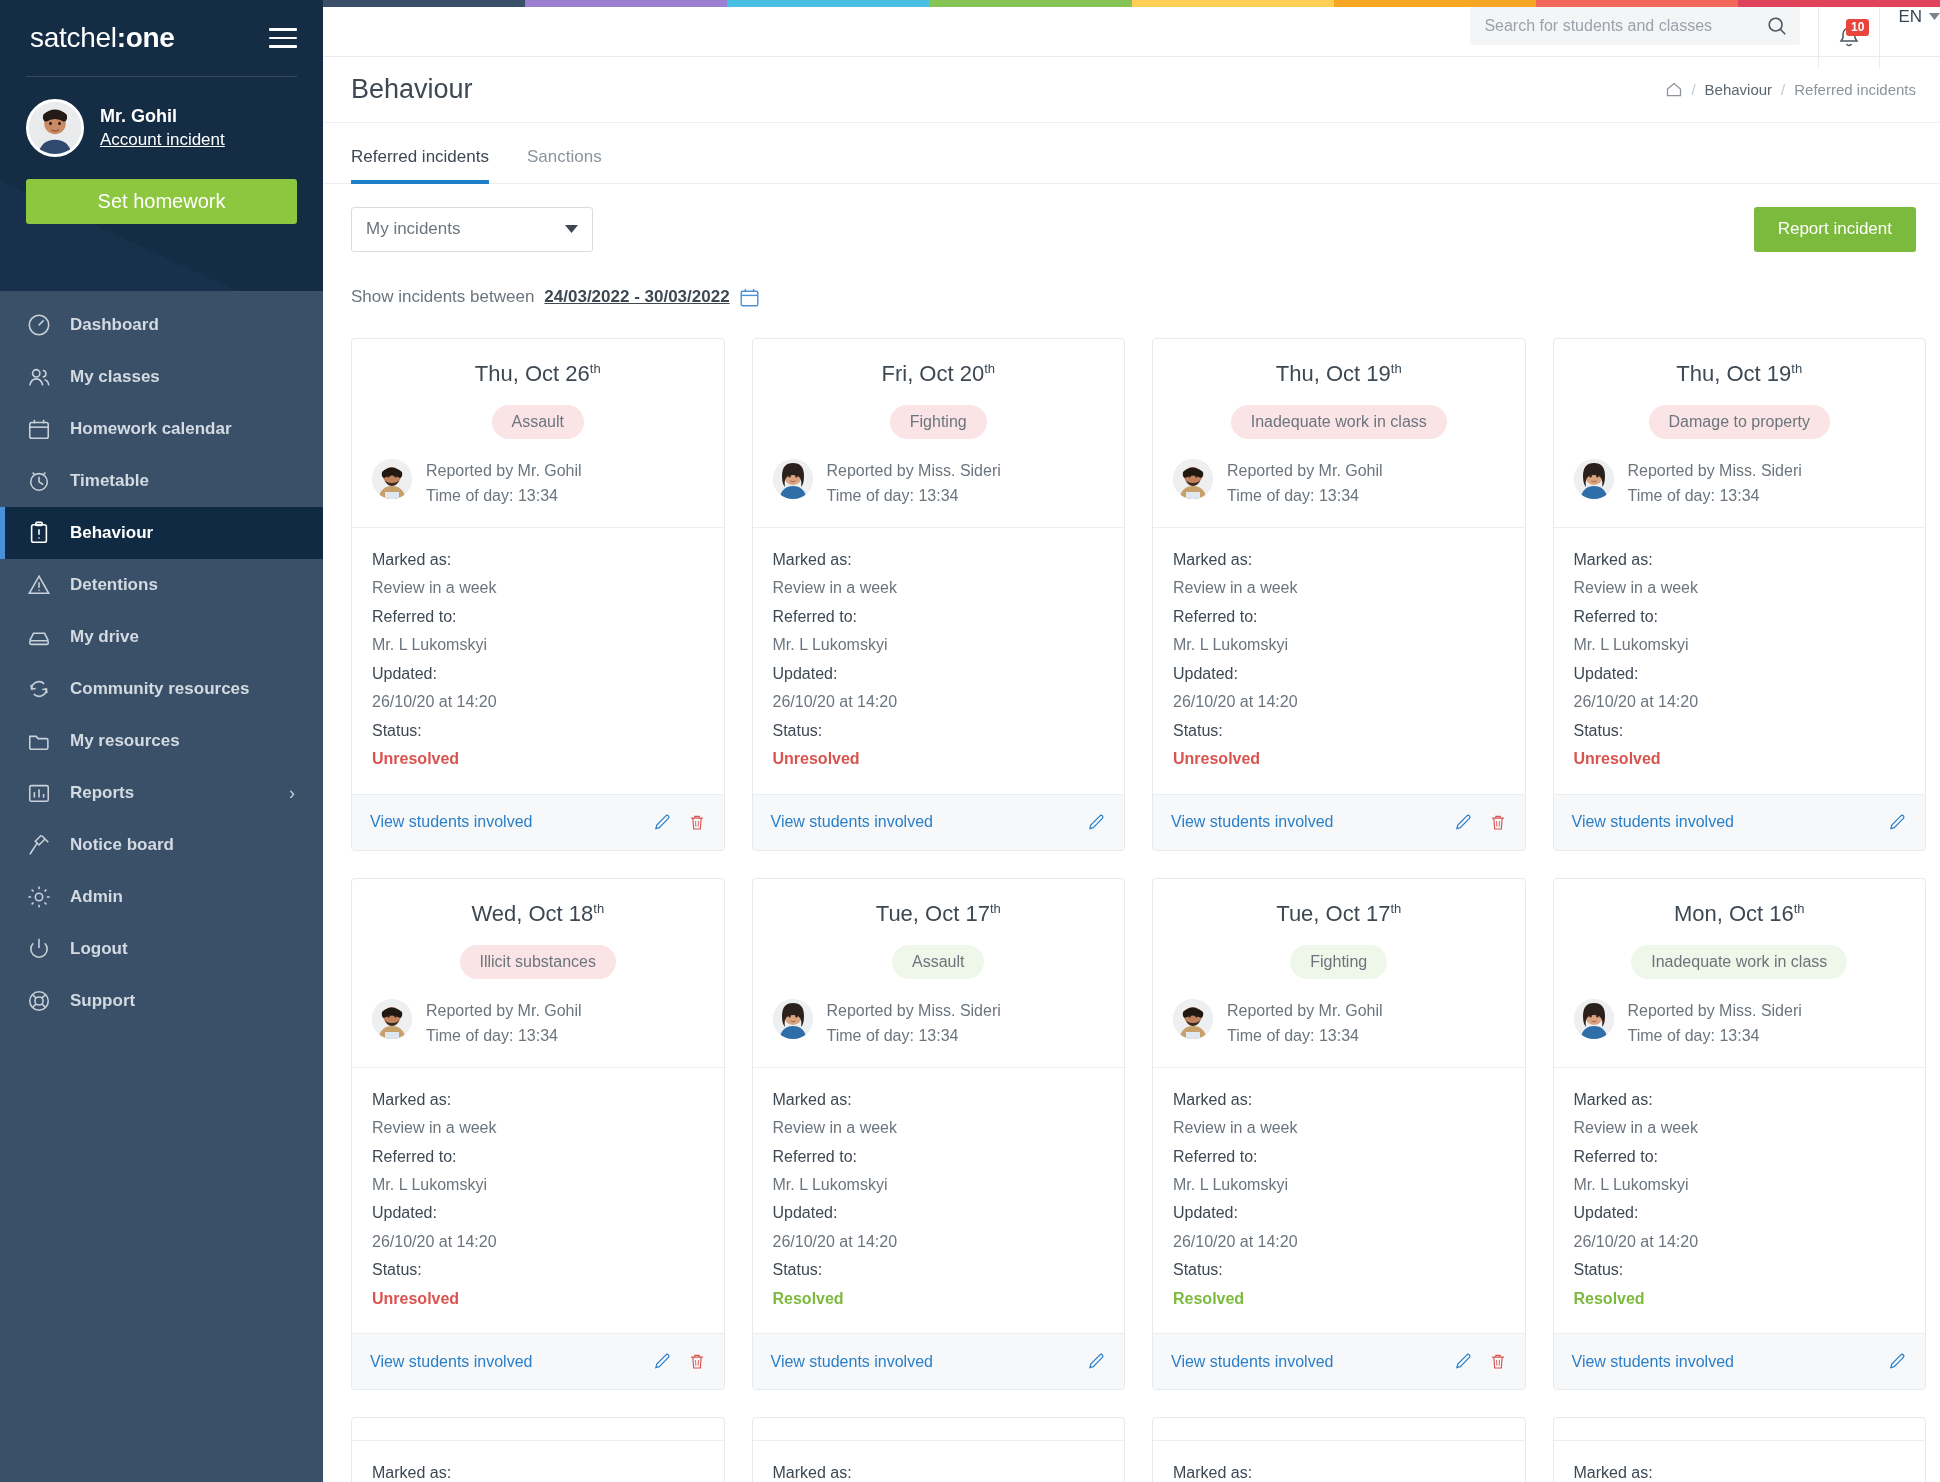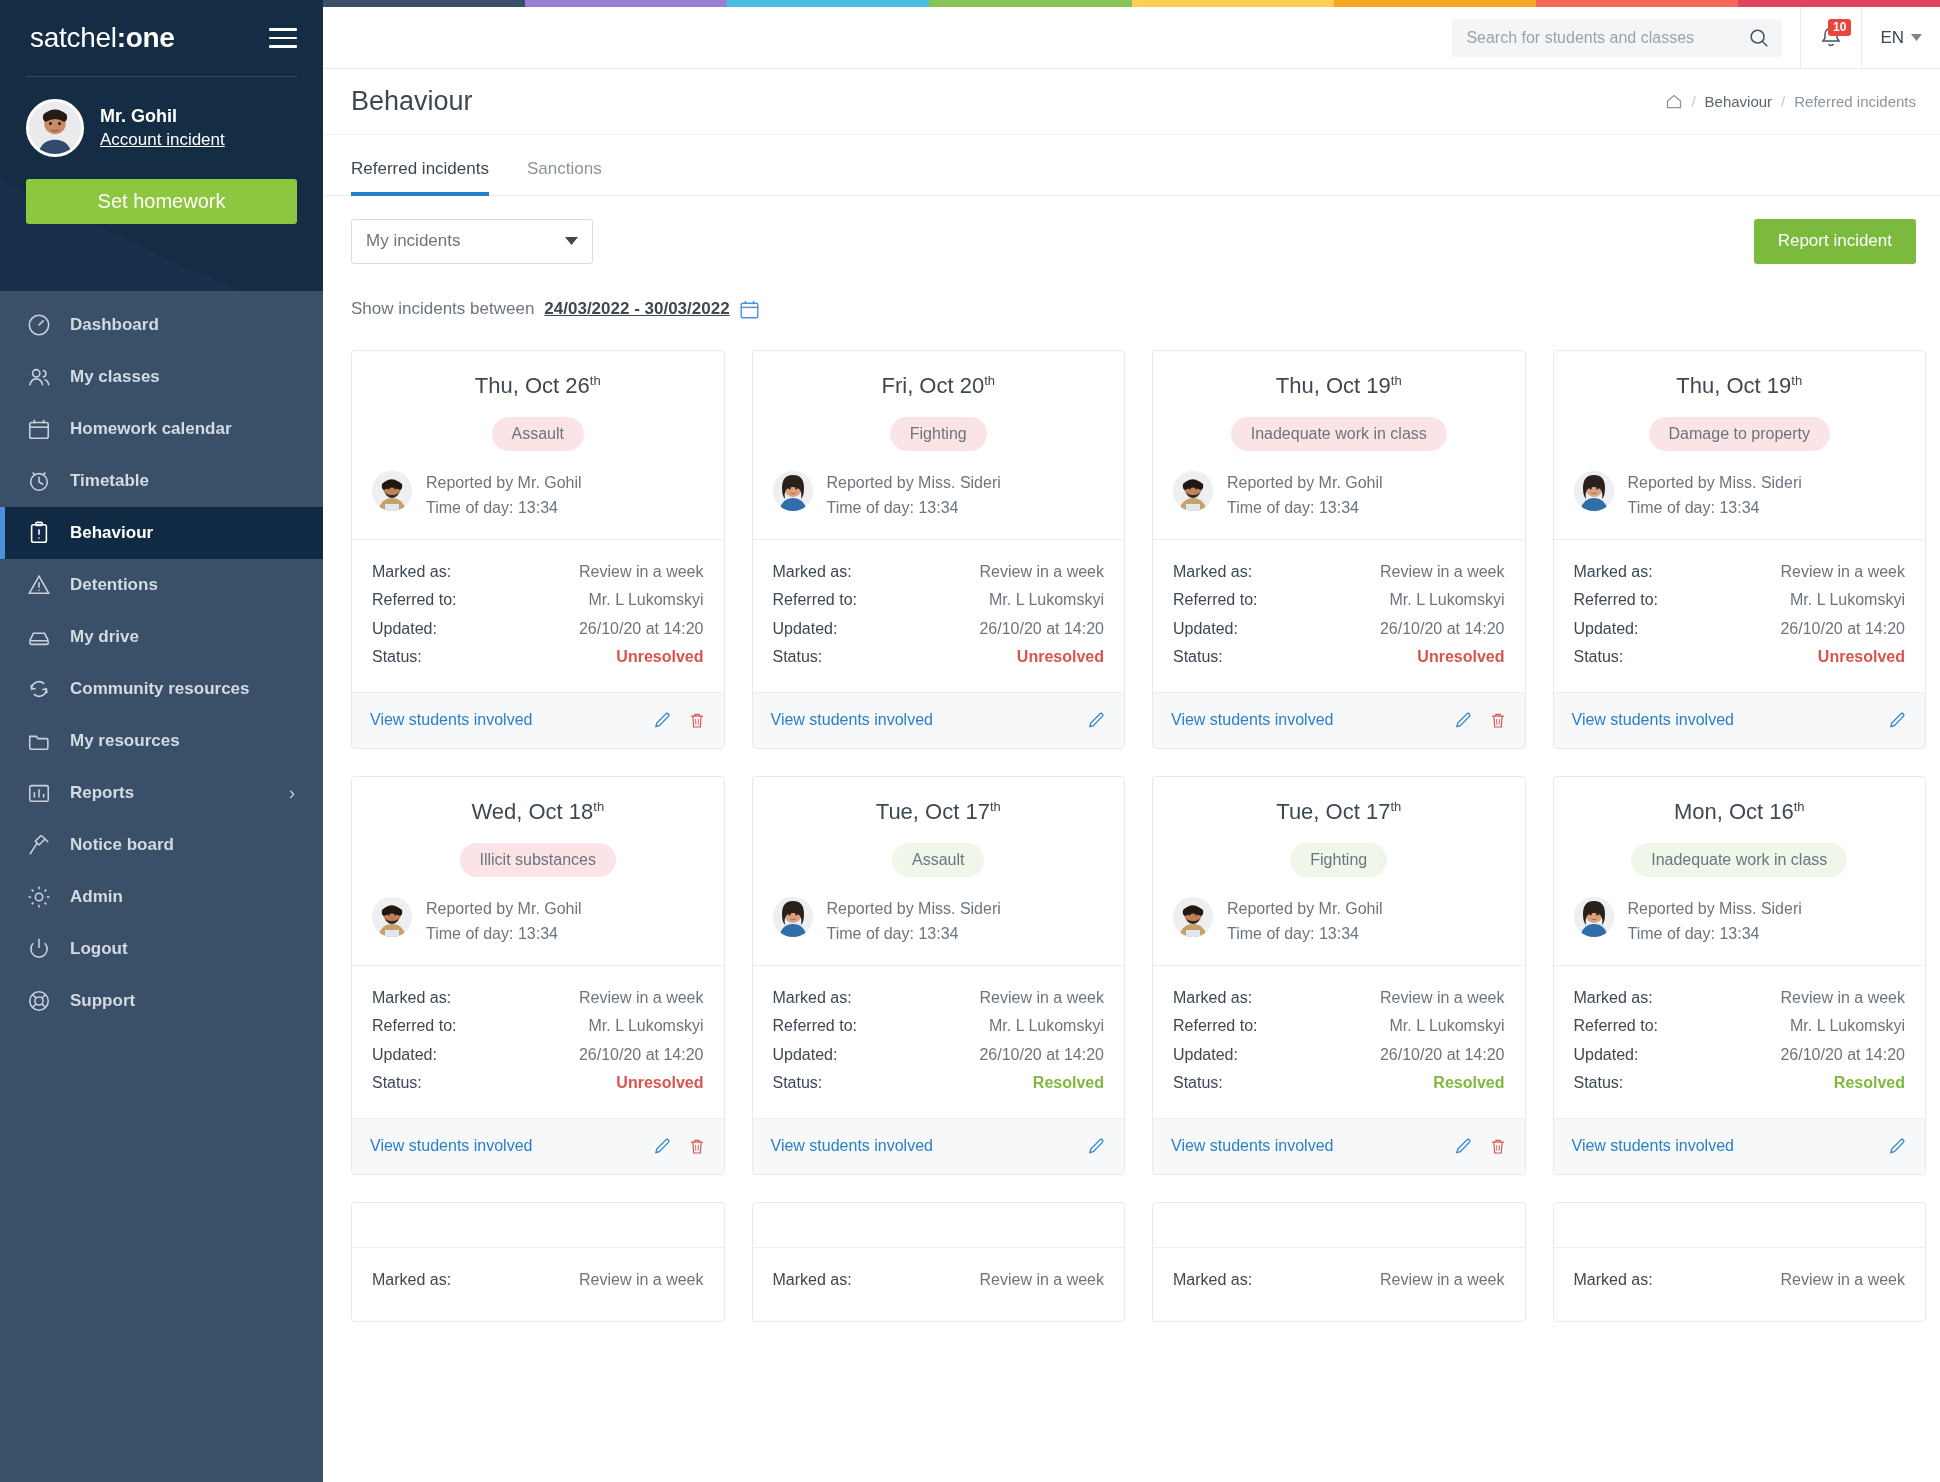--- a/index.html
+++ b/index.html
@@ -67,22 +67,22 @@
   }
   .nav-item.active svg { stroke: #ffffff; }
   .nav-chev { margin-left: auto; margin-right: 28px; color: #c8d1da; font-size: 18px; font-weight: 400; }
 
   
   #main { flex: 1; height: 1482px; position: relative; background: #fff; overflow: hidden; }
   .rainbow { display: flex; height: 7px; width: 100%; }
   .rainbow span { flex: 1; }
 
   .topbar {
-    height: 62px; display: flex; align-items: center; justify-content: flex-end;
-    border-bottom: 1px solid #e9ecef; padding-right: 18px;
+    height: 50px; display: flex; align-items: flex-start; justify-content: flex-end;
+    border-bottom: 1px solid #e9ecef; 
   }
   .searchwrap {
     width: 330px; height: 38px; background: #f3f5f7; border-radius: 3px;
     display: flex; align-items: center; padding: 0 12px 0 14px;
   }
   .searchwrap input {
     flex: 1; border: none; background: transparent; outline: none;
     font-size: 16px; color: #555; font-family: inherit;
   }
   .searchwrap input::placeholder { color: #9aa3ab; }
@@ -140,21 +140,21 @@
   .c-pill {
     display: inline-block; margin-top: 18px; padding: 8px 20px; border-radius: 18px;
     font-size: 16px; color: #6c757d;
   }
   .c-pill.red { background: #fbe4e6; }
   .c-pill.green { background: #eef7e9; }
   .c-rep { display: flex; align-items: flex-start; margin-top: 20px; text-align: left; }
   .c-rep .ava { width: 40px; height: 40px; border-radius: 50%; background: #eceef0; flex: 0 0 40px; overflow: hidden; position: relative; }
   .c-rep .rtxt { margin-left: 14px; font-size: 16px; color: #6c757d; line-height: 1.55; }
   .c-body { border-top: 1px solid #eceff1; padding: 18px 20px 20px; }
-  .kv { display: flex; justify-content: space-between; font-size: 16px; line-height: 1.78; }
+  .kv { display: flex; font-size: 16px; line-height: 1.78; flex-direction: column; }
   .kv .k { color: #3d4853; }
   .kv .v { color: #6c757d; }
   .kv .v.unresolved { color: #d9534f; font-weight: 700; }
   .kv .v.resolved { color: #7cba3d; font-weight: 700; }
   .c-foot {
     background: #f6f8fa; border-top: 1px solid #eceff1; padding: 0 18px;
     height: 56px; display: flex; align-items: center;
   }
   .c-foot a { color: #2a7fc9; font-size: 16px; text-decoration: none; cursor: pointer; }
   .c-acts { margin-left: auto; display: flex; align-items: center; gap: 16px; }

